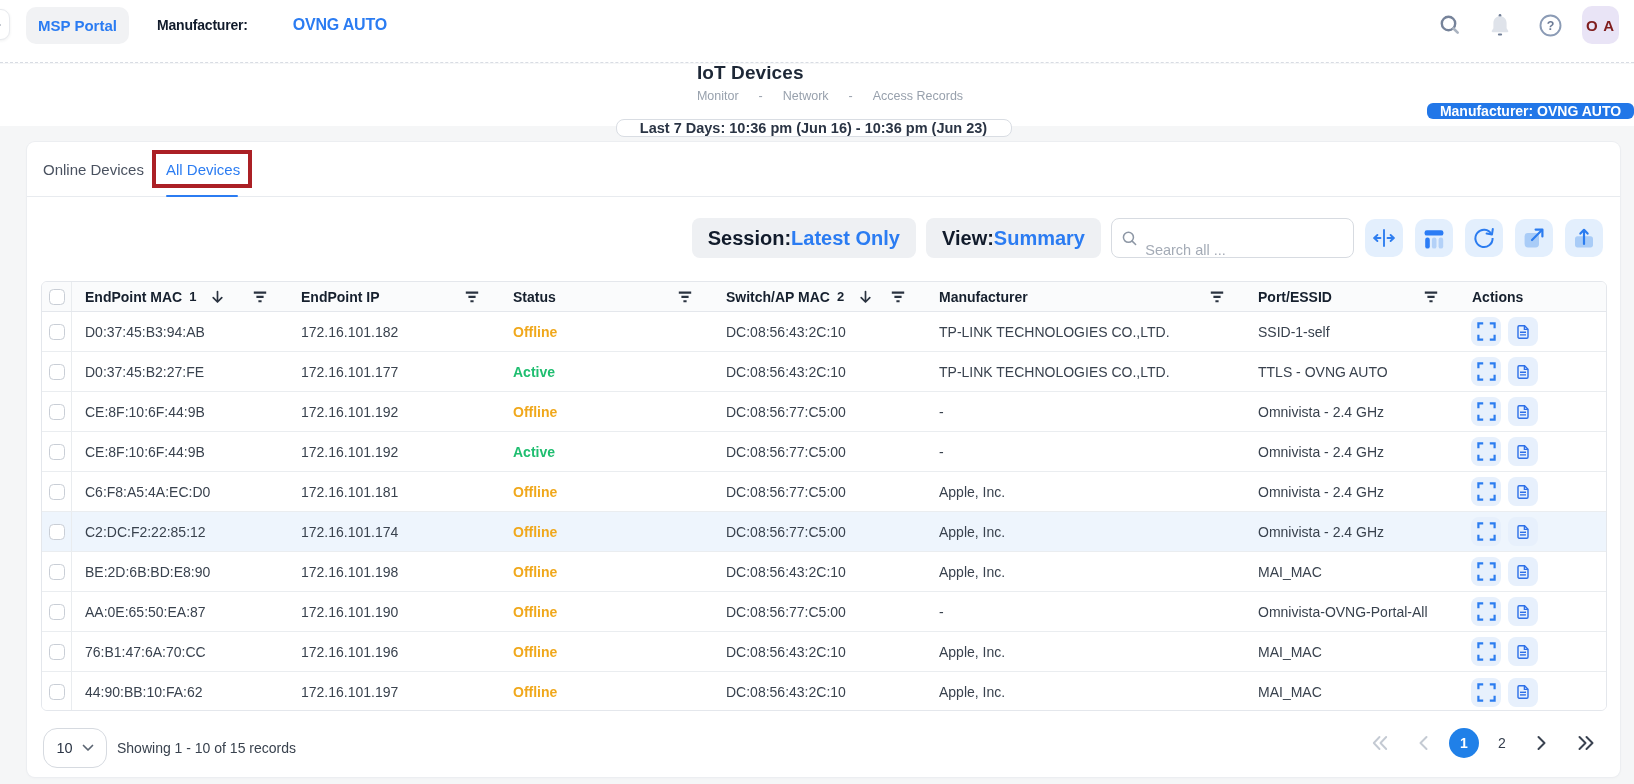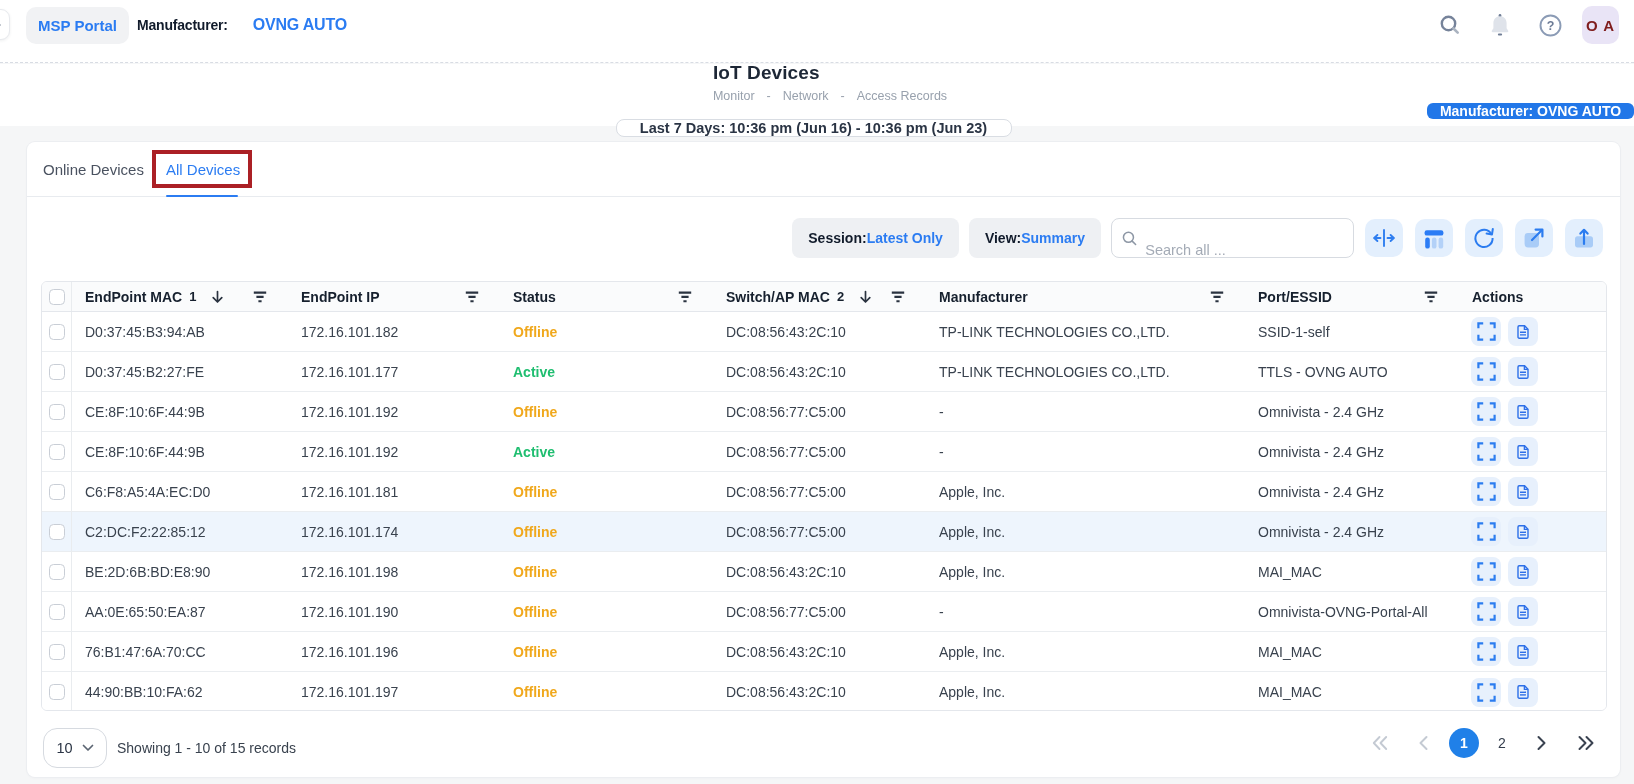--- a/index.html
+++ b/index.html
@@ -8,21 +8,21 @@
     font-family:"Liberation Sans", sans-serif;
     background:#f5f6f7;
     position:relative;
     overflow:hidden;
     color:#333c49;
   }
   
   .topbar {
     position:absolute; left:0; top:0; width:1634px; height:63px;
     background:#fff; border-bottom:1px dashed #d8dce3;
-    display:flex; align-items:center; padding-bottom:12px;
+    display:flex; align-items:center; padding-bottom:12px;gap:20px;
   }
   .edge-btn {
     position:absolute; left:-16px; top:9px; width:26px; height:31px;
     background:#fff; border:1px solid #e8eaee; border-radius:9px;
     box-shadow:0 1px 3px rgba(40,50,70,.08);
     display:flex; align-items:center; justify-content:flex-end; padding-right:6px;
   }
   .msp-btn {
     margin-left:26px; width:103px; height:37px;
     background:#f1f2f4; border:none; border-radius:10px;
@@ -43,21 +43,21 @@
     color:#7f1d1d; font-size:15px; font-weight:700; letter-spacing:1px;
     display:flex; align-items:center; justify-content:center; cursor:pointer;
   }
   
   .pagehead {
     position:absolute; left:0; top:64px; width:1634px; height:62px;
     background:#fff; display:flex; align-items:center;flex-direction:column;
   }
   .title-block { margin-left:26px; margin-top:-2px; }
   .page-title { font-size:19px; font-weight:700; color:#1d2736; letter-spacing:.1px; }
-  .breadcrumb { margin-top:5px; font-size:12.5px; font-weight:500; color:#98a1ad; display:flex; gap:12px;justify-content:flex-end; }
+  .breadcrumb { margin-top:5px; font-size:12.5px; font-weight:500; color:#98a1ad; display:flex; gap:20px;justify-content:flex-end; }
   .org-button {
     margin-left:auto; width:207px; height:40px;
     background:#2277e8; border:none; border-radius:6px;
     color:#fff; font-size:14px; font-weight:700;
     display:flex; align-items:center; justify-content:center; cursor:pointer;
   }
   .date-box {
     margin-left:9px; margin-right:16px; width:396px; height:41px;
     background:#fff; border:1px solid #d9dde3; border-radius:8px;
     font-size:14.5px; font-weight:600; color:#2a3444;
@@ -73,21 +73,21 @@
   .tab { font-size:15px; cursor:pointer; }
   .tab-online { color:#4a5260; }
   .tab-all { color:#2b7cf2; position:absolute; left:139px; }
   .tab-underline { position:absolute; left:139px; top:52.5px; width:72px; height:2.5px; background:#2b7cf2; border-radius:2px; }
   .annot-box { position:absolute; left:125px; top:8px; width:100px; height:38px; border:4px solid #ab2025; pointer-events:none; }
   
   .toolbar { position:absolute; left:0; top:76px; width:100%; height:40px; display:flex; align-items:center; justify-content:flex-end; padding-right:17px; }
   .pill {
     height:40px; background:#eef0f3; border-radius:8px;
     display:flex; align-items:center; padding:0 16px;
-    font-size:14px; font-weight:700; color:#111b2b; cursor:pointer;
+    font-size:20px; font-weight:700; color:#111b2b; cursor:pointer;
   }
   .pill .pill-val { color:#2b7cf2; }
   .pill-view { margin-left:10px; }
   .searchbox {
     margin-left:10px; width:243px; height:40px;
     background:#fff; border:1px solid #d7dbe1; border-radius:8px;
     display:flex; align-items:center; padding:0 10px;
   }
   .searchbox input {
     border:none; outline:none; background:transparent;

